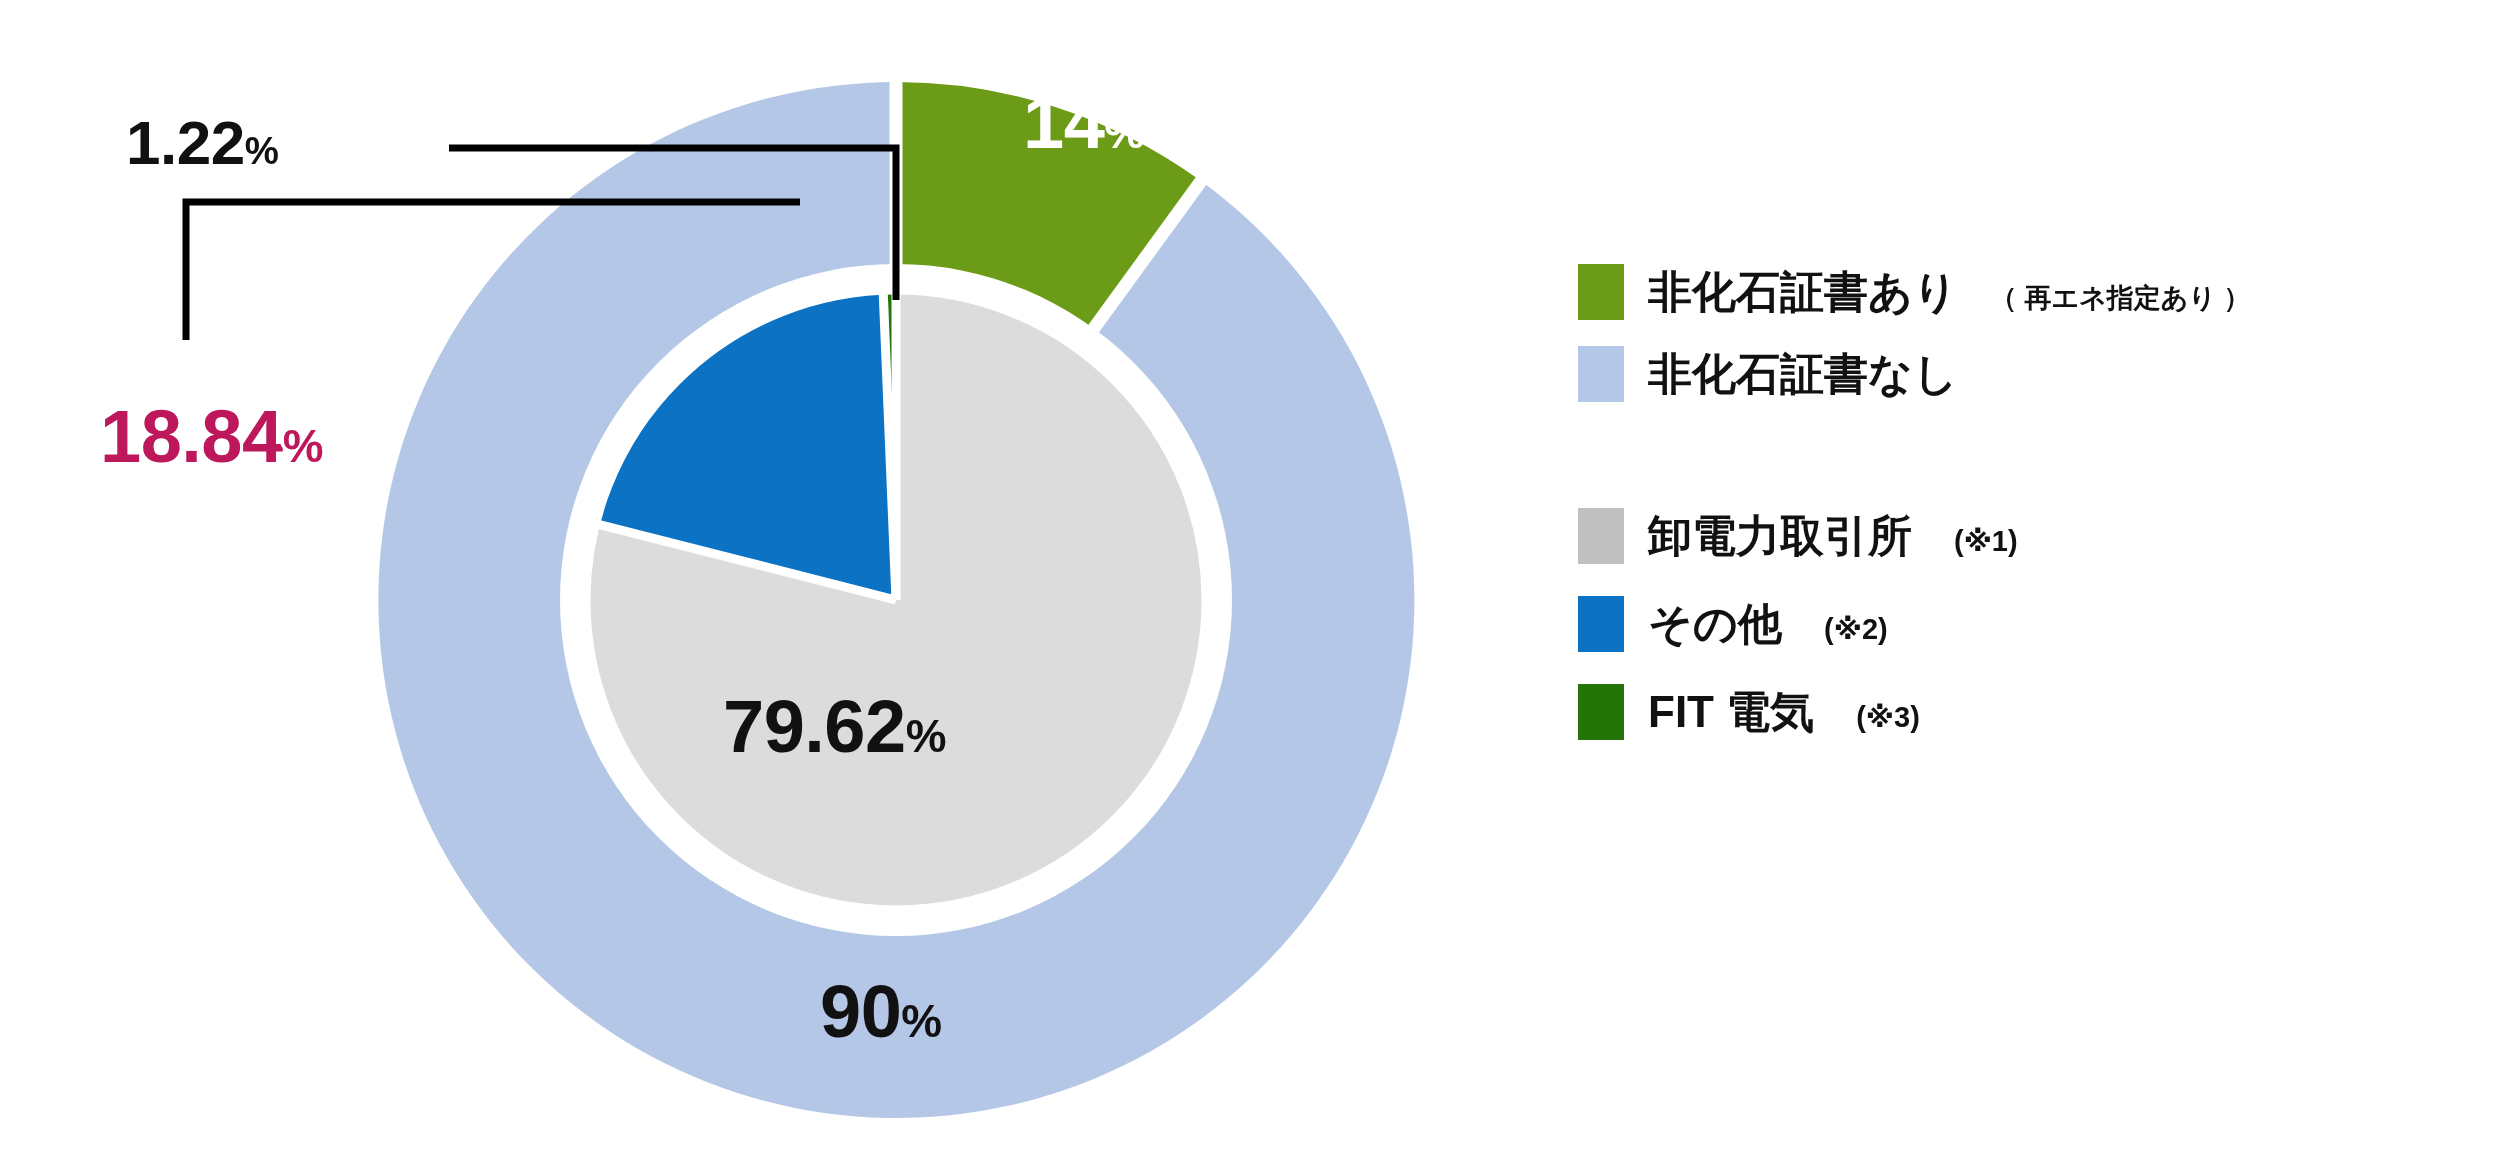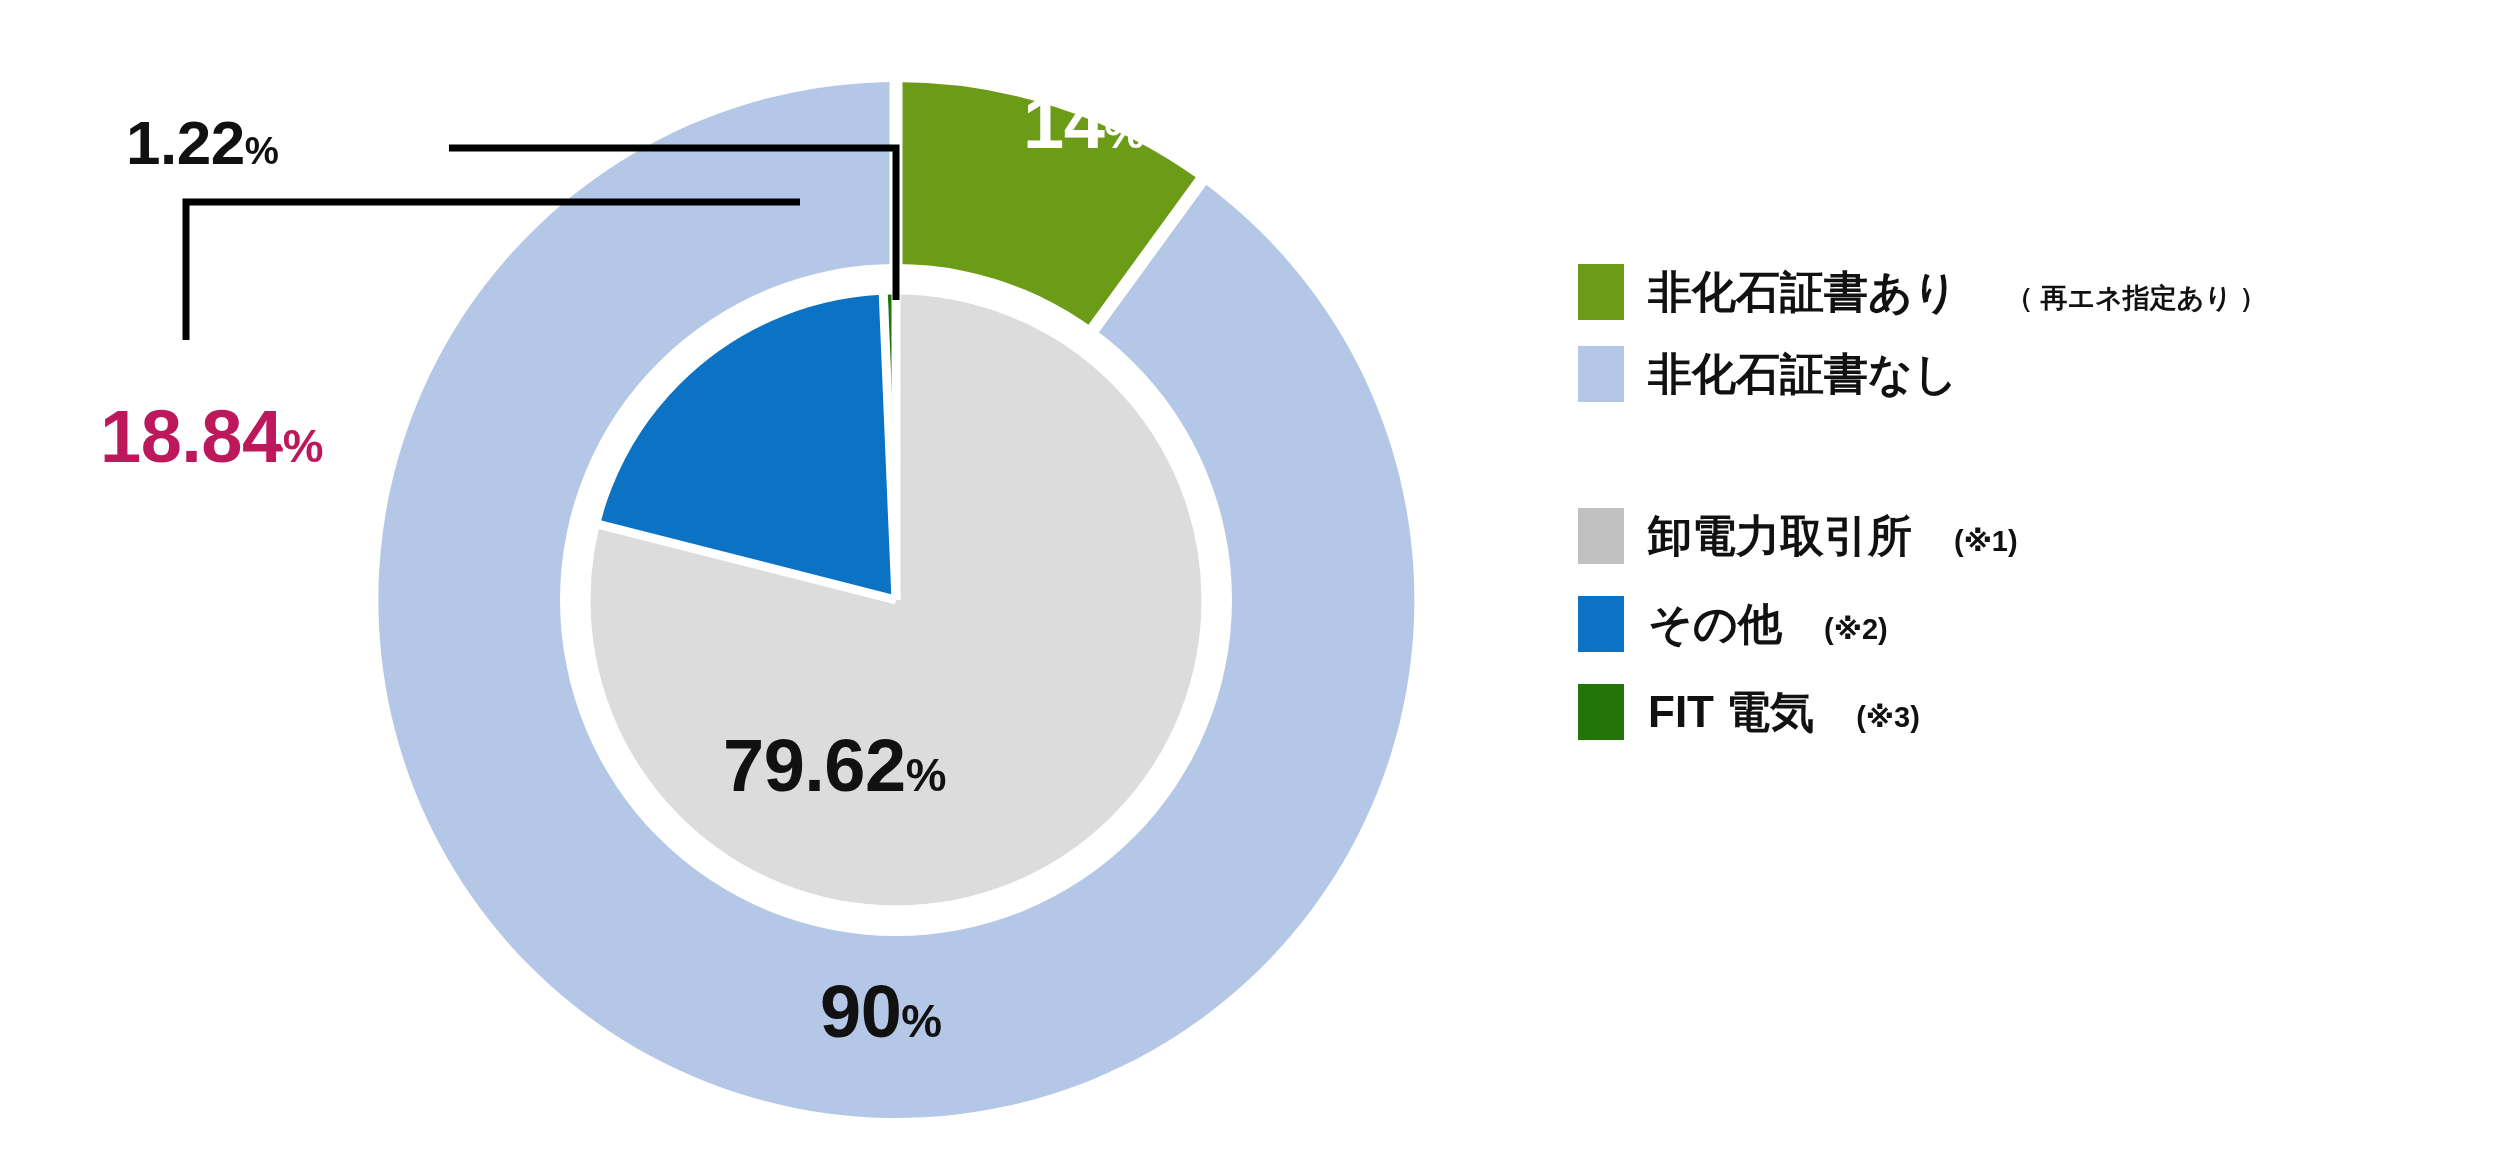--- a/index.html
+++ b/index.html
@@ -58,21 +58,20 @@
     left: 820px;
     top: 975px;
     font-size: 74px;
     color: #111111;
   }
   #label-inner-gray {
     left: 723px;
     top: 690px;
     font-size: 74px;
     color: #111111;
-    margin-top: 39px;
   }
   #label-callout-green {
     left: 126px;
     top: 112px;
     font-size: 62px;
     color: #111111;
   }
   #label-callout-blue {
     left: 100px;
     top: 400px;
@@ -118,21 +117,21 @@
   .legend-main {
     font-size: 44px;
     font-weight: bold;
     letter-spacing: 0px;
   }
   .legend-note {
     font-size: 27px;
     font-weight: bold;
     margin-left: 4px;
   }
-  .legend-note.tight { margin-left: 16px; }
+  .legend-note.tight { margin-left: 0px; }
   #legend-group-inner .legend-item { margin-bottom: 28px; }
   #legend-group-inner .legend-note { font-size: 29px; margin-left: 10px; }
   #legend-item-renewable .legend-note { font-size: 27px; }
 </style>
 </head>
 <body>
 
 <div id="page">
 
   <div id="chart-area">

